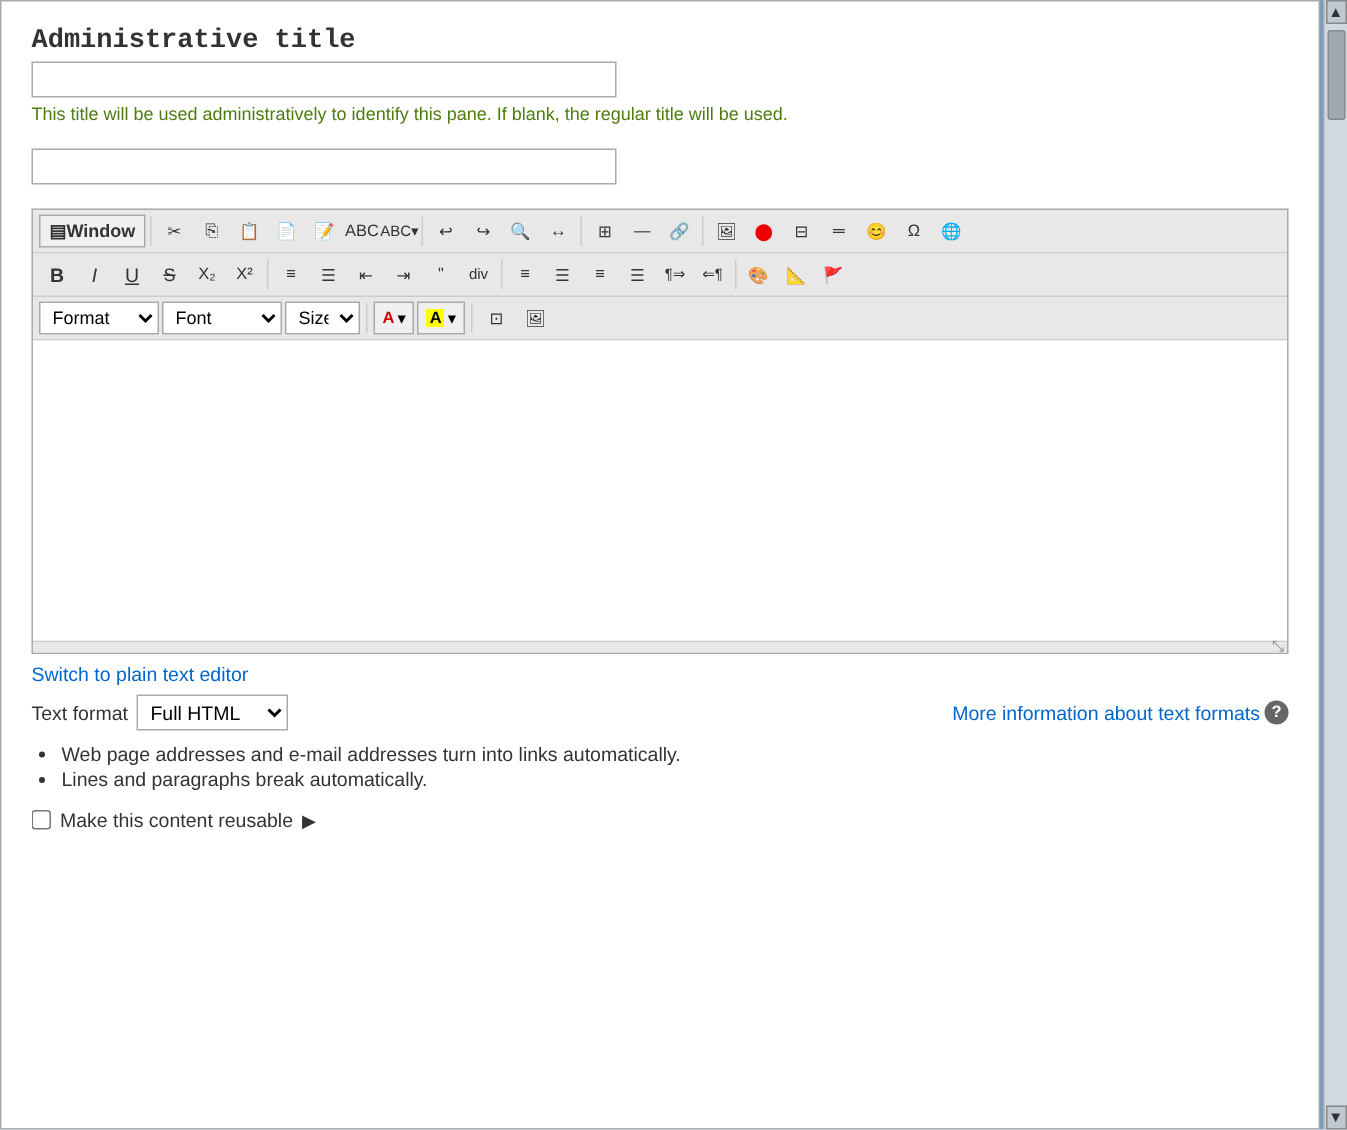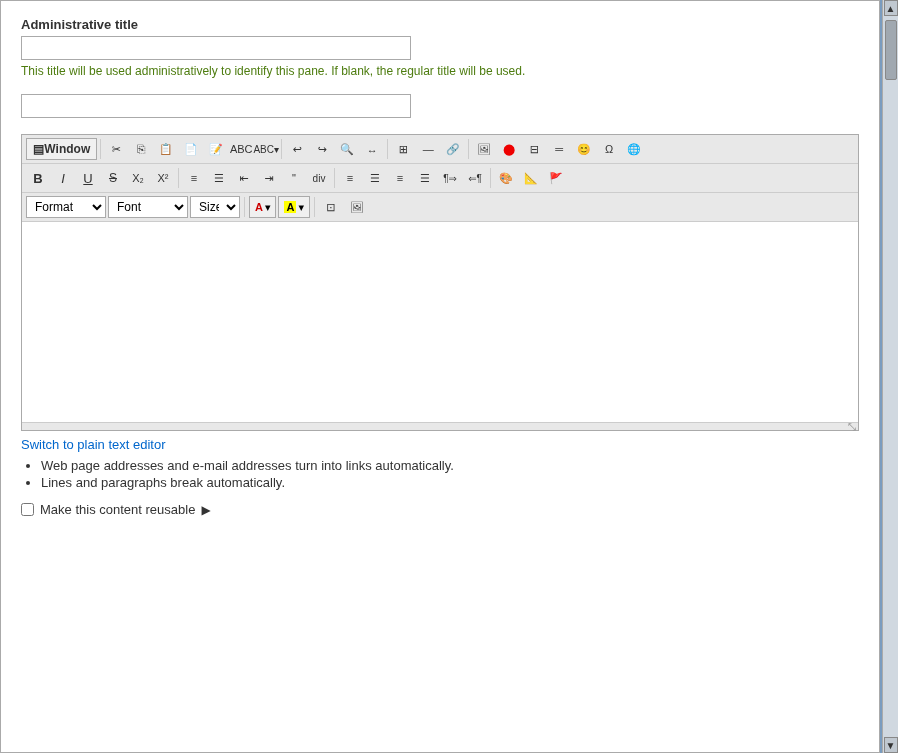--- a/index.html
+++ b/index.html
@@ -60,25 +60,26 @@
       padding: 16px 20px;
       overflow-y: auto;
       height: calc(753px - 40px);
     }
 
     .field-group {
       margin-bottom: 16px;
     }
 
     .field-label {
-      font-size: 13px;
+      font-size: 18px;
       font-weight: bold;
       color: #333;
       margin-bottom: 4px;
       display: block;
+      font-family: Liberation Mono, monospace;
     }
 
     .text-input {
       width: 390px;
       height: 24px;
       border: 1px solid #aaa;
       padding: 2px 4px;
       font-size: 13px;
       background: #fff;
     }
@@ -446,20 +447,34 @@
 
         <div class="editor-resize">
           <span style="font-size:10px;color:#888;">⤡</span>
         </div>
       </div>
 
       
       <a class="switch-editor-link">Switch to plain text editor</a>
 
       
+      <div class="text-format-row">
+        <div style="display:flex;align-items:center;">
+          <span class="text-format-label">Text format</span>
+          <select class="text-format-select">
+            <option>Full HTML</option>
+            <option>Basic HTML</option>
+            <option>Plain text</option>
+          </select>
+        </div>
+        <div style="display:flex;align-items:center;">
+          <a class="more-info-link">More information about text formats</a>
+          <span class="help-icon">?</span>
+        </div>
+      </div>
 
       
       <ul class="bullet-list">
         <li>Web page addresses and e-mail addresses turn into links automatically.</li>
         <li>Lines and paragraphs break automatically.</li>
       </ul>
 
       
       <div class="reusable-row">
         <input type="checkbox" class="checkbox-input" style="">

